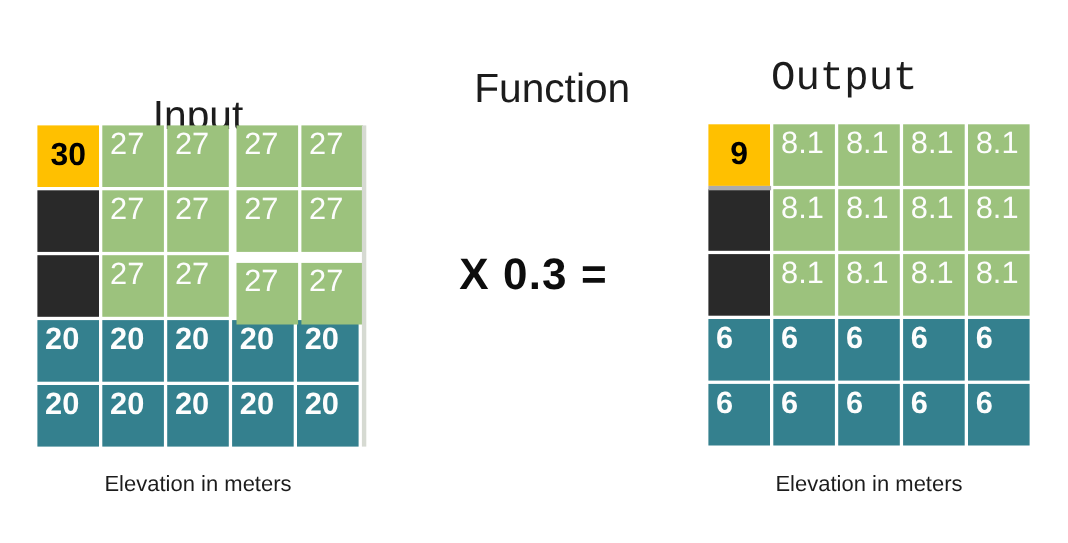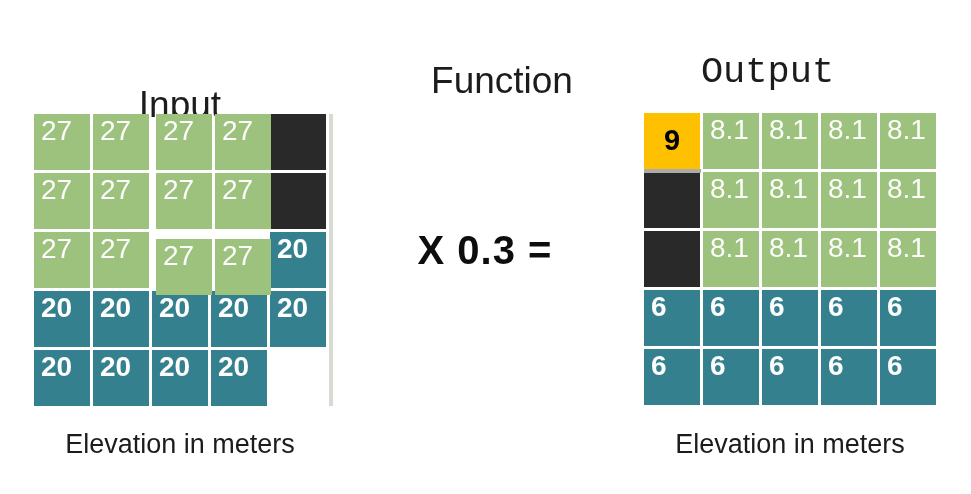--- a/index.html
+++ b/index.html
@@ -75,37 +75,38 @@
   .orange-shadow {
     position:absolute;
     left:644px; top:169px;
     width:57px; height:4px;
     background:var(--shadow);
   }
   .caption {
     position:absolute;
     top:429px;
     color:#1c1c1c;
-    font-size:27px;
+    font-size:20px;
     text-align:center;
     white-space:nowrap;
   }
   #input-caption  { left:34px;  width:292px; }
   #output-caption { left:644px; width:292px; }
 </style>
 </head>
 <body style="--orange: #FFC000; --green: #9CC27D; --teal: #34808E; --dark: #292929; --sliver: #D6DAD2; --shadow: #ABABAB;">
 
 <div class="title" id="input-title">Input</div>
 <div class="title" id="function-title">Function</div>
 <div class="title" id="output-title">Output</div>
 
 <div id="function-expression">X 0.3 =</div>
 
 <div class="grid" id="input-grid">
+    <div class="cell bg-orange">30</div>
     <div class="cell bg-green">27</div>
     <div class="cell bg-green">27</div>
     <div class="cell bg-green shift-r">27</div>
     <div class="cell bg-green shift-r">27</div>
     <div class="cell bg-dark"></div>
     <div class="cell bg-green">27</div>
     <div class="cell bg-green">27</div>
     <div class="cell bg-green shift-r">27</div>
     <div class="cell bg-green shift-r">27</div>
     <div class="cell bg-dark"></div>

